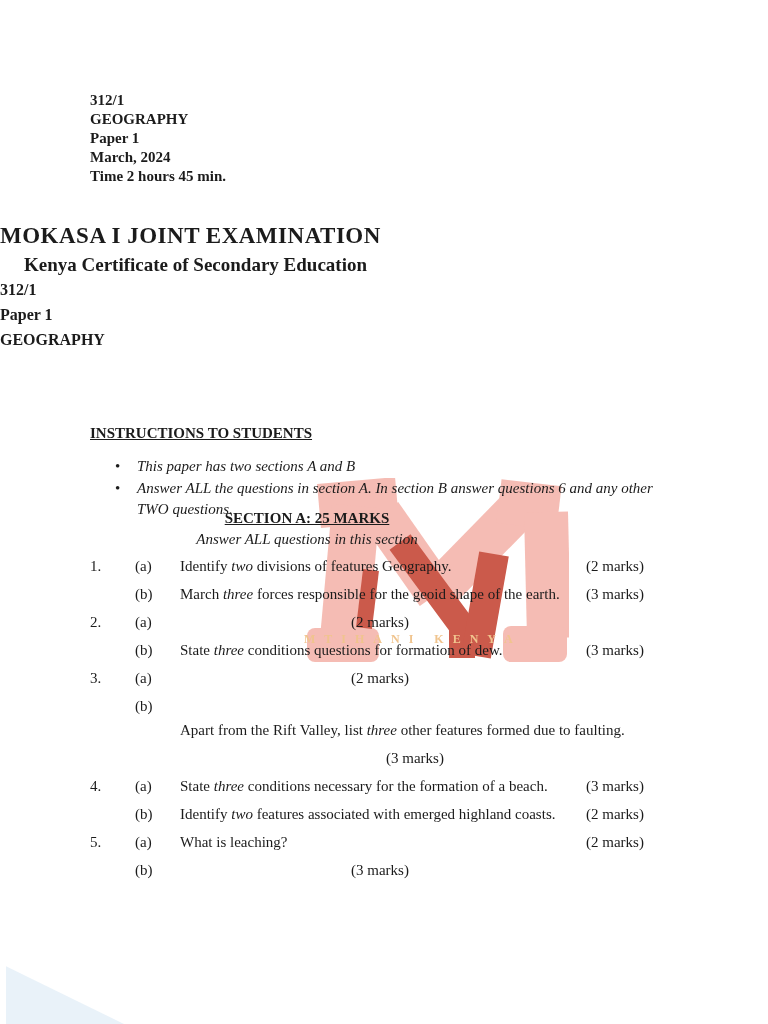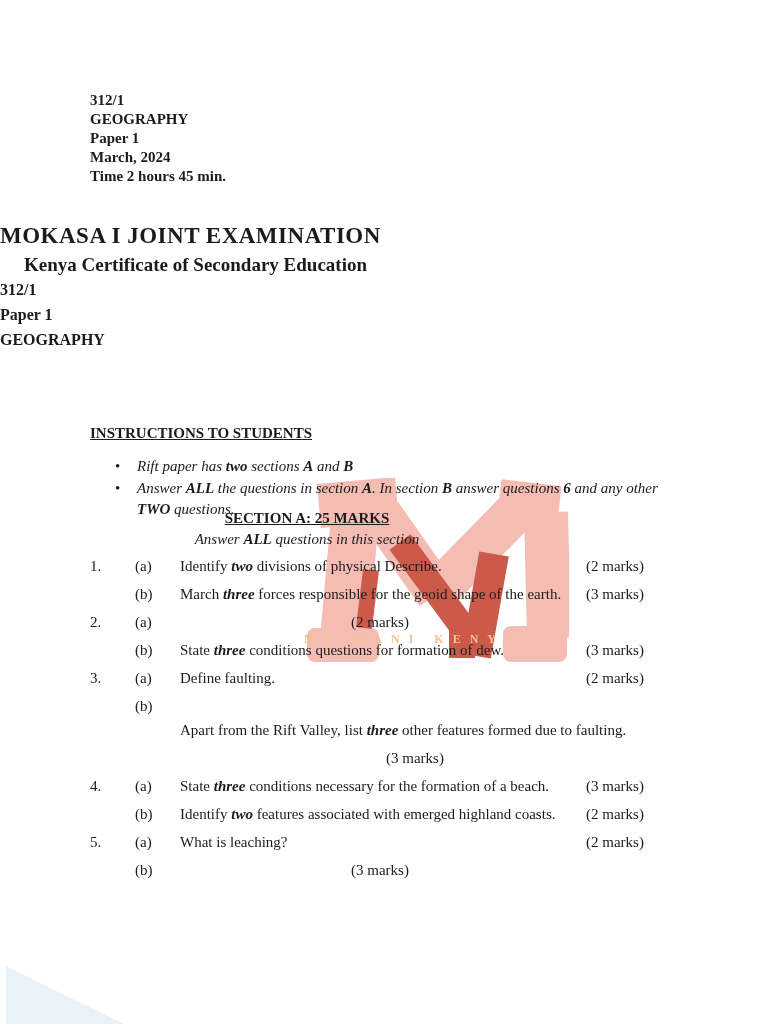--- a/index.html
+++ b/index.html
@@ -4,21 +4,21 @@
 <style>
   html,body{margin:0;padding:0;background:#ffffff;}
   .page{
     position:relative;
     width:768px;height:1024px;
     background:var(--paper,#ffffff);
     font-family:"Liberation Serif", serif;
     color:var(--ink,#1b1b1b);
     overflow:hidden;
   }
-  .b{font-weight:bold;}
+  .b{font-weight:normal;}
   .i{font-style:italic;}
 
   
   .paper-header{
     position:absolute;top:91px;left:90px;z-index:2;
     font-weight:bold;font-size:15px;line-height:19px;
   }
 
   
   .title-block{
@@ -122,38 +122,38 @@
     <div class="title-sub">Kenya Certificate of Secondary Education</div>
     <div class="title-line">312/1</div>
     <div class="title-line">Paper 1</div>
     <div class="title-line">GEOGRAPHY</div>
   </div>
 
   <div class="instructions">
     <div class="instructions-heading">INSTRUCTIONS TO STUDENTS</div>
     <div class="bullet-row">
       <span class="bullet-marker">•</span>
-      <span class="bullet-text"><span class="i">Rift paper has </span><span class="b i">two</span><span class="i"> sections </span><span class="b i">A</span><span class="i"> and </span><span class="b i">B</span></span>
+      <span class="bullet-text"><span class="i">This paper has </span><span class="b i">two</span><span class="i"> sections </span><span class="b i">A</span><span class="i"> and </span><span class="b i">B</span></span>
     </div>
     <div class="bullet-row">
       <span class="bullet-marker">•</span>
       <span class="bullet-text"><span class="i">Answer </span><span class="b i">ALL</span><span class="i"> the questions in section </span><span class="b i">A</span><span class="i">.  In section </span><span class="b i">B</span><span class="i"> answer questions </span><span class="b i">6</span><span class="i"> and any other </span><span class="b i">TWO</span><span class="i"> questions.</span></span>
     </div>
   </div>
 
   <div class="section-head">
     <div class="section-title">SECTION A: 25 MARKS</div>
     <div class="section-sub"><span class="i">Answer </span><span class="b i">ALL</span><span class="i"> questions in this section</span></div>
   </div>
 
   <div class="questions">
     <div class="q-row">
       <div class="q-num">1.</div>
       <div class="q-letter">(a)</div>
-      <div class="q-text"><span>Identify </span><span class="b i">two</span><span> divisions of physical Describe.</span></div>
+      <div class="q-text"><span>Identify </span><span class="b i">two</span><span> divisions of features Geography.</span></div>
       <div class="q-marks">(2 marks)</div>
     </div>
 
     <div class="q-row">
       <div class="q-num"></div>
       <div class="q-letter">(b)</div>
       <div class="q-text"><span>March </span><span class="b i">three</span><span> forces responsible for the geoid shape of the earth.</span></div>
       <div class="q-marks">(3 marks)</div>
     </div>
 
@@ -166,21 +166,20 @@
     <div class="q-row">
       <div class="q-num"></div>
       <div class="q-letter">(b)</div>
       <div class="q-text"><span>State </span><span class="b i">three</span><span> conditions questions for formation of dew.</span></div>
       <div class="q-marks">(3 marks)</div>
     </div>
 
     <div class="q-row">
       <div class="q-num">3.</div>
       <div class="q-letter">(a)</div>
-      <div class="q-text"><span>Define faulting.</span></div>
       <div class="q-marks">(2 marks)</div>
     </div>
 
     <div class="q-row marks-newline">
       <div class="q-num"></div>
       <div class="q-letter">(b)</div>
       <div class="q-text"><span>Apart from the Rift Valley, list </span><span class="b i">three</span><span> other features formed due to faulting.</span></div>
       <div class="q-marks">(3 marks)</div>
     </div>
 

